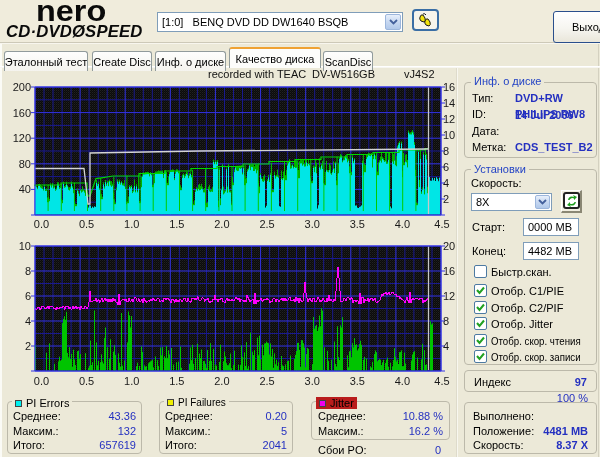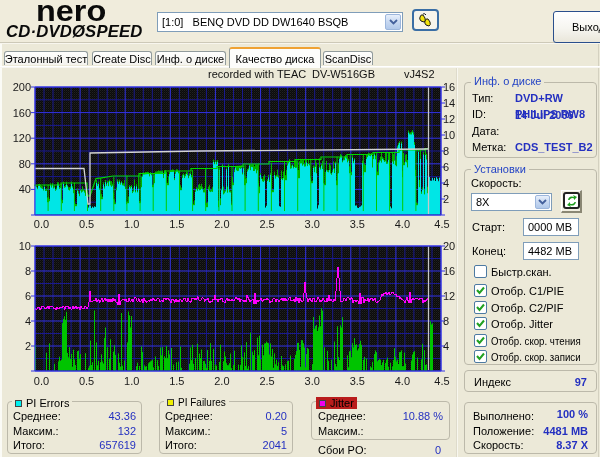--- a/index.html
+++ b/index.html
@@ -5,21 +5,21 @@
 #app{position:relative;width:600px;height:457px;background:#ece9d8;overflow:hidden;font-size:11px;color:#000}
 .abs{position:absolute}
 .gb{position:absolute;border:1px solid #bcb9aa;border-radius:4px;background:#ece9d8}
 .gt{position:absolute;top:-7px;left:7px;background:#ece9d8;padding:0 3px;font-size:11px;white-space:nowrap}
 .blue{color:#2430c0}
 .lab{position:absolute;font-size:11px;white-space:nowrap}
 .val{position:absolute;font-size:11px;color:#2430c0;white-space:nowrap;text-align:right}
 .tb{position:absolute;background:#fff;border:1px solid #7f9db9;font-size:11px;padding-left:4px;display:flex;align-items:center}
 .cb{position:absolute;width:13px;height:13px;background:#fff;border:1px solid #4d7aa2;border-radius:2px}
 .btn{position:absolute;border:1px solid #7a96b8;border-radius:3px;background:linear-gradient(#ffffff,#f6f5f0 55%,#e9e6da);display:flex;align-items:center;justify-content:center;font-size:11px}
-.tab{position:absolute;top:51px;height:14px;background:linear-gradient(#fefefd,#f4f3ee);border:1px solid #919b9c;border-bottom:none;border-radius:3px 3px 0 0;display:flex;align-items:center;justify-content:center;font-size:11px;white-space:nowrap;overflow:hidden}
+.tab{position:absolute;top:51px;height:20px;background:linear-gradient(#fefefd,#f4f3ee);border:1px solid #919b9c;border-bottom:none;border-radius:3px 3px 0 0;display:flex;align-items:center;justify-content:center;font-size:11px;white-space:nowrap;overflow:hidden}
 </style></head>
 <body>
 <div id="app">
 
 <div class="abs" style="left:0;top:0;width:600px;height:43px;background:#f0ecdc"></div>
 <div class="abs" style="left:0;top:42px;width:600px;height:1px;background:#cdc9b8"></div>
 <div class="abs" style="left:0;top:43px;width:600px;height:1px;background:#f8f6ee"></div>
 <div class="abs" style="left:36px;top:-3px;width:140px;height:26px;font-weight:bold;font-size:30px;color:#0a0a0a;transform:scaleX(1.08);transform-origin:left top;line-height:27px">nero</div>
 <div class="abs" style="left:6px;top:23px;width:160px;height:14px;font-weight:bold;font-style:italic;font-size:17px;color:#0a0a0a;transform:scaleX(0.98);transform-origin:left top;line-height:13px;letter-spacing:0.2px;top:25px!important">CD·DVDØSPEED</div>
 <div class="tb" style="left:157px;top:12px;width:246px;height:20px">
@@ -138,20 +138,21 @@
     <div class="val" style="left:165px;top:410.0px;width:122px">0.20</div>
     <div class="lab" style="left:165px;top:424.5px">Максим.:</div>
     <div class="val" style="left:165px;top:424.5px;width:122px">5</div>
     <div class="lab" style="left:165px;top:439.0px">Итого:</div>
     <div class="val" style="left:165px;top:439.0px;width:122px">2041</div>
     <div class="gb" style="left:311px;top:401px;width:139px;height:39px"></div>
     <div class="abs" style="left:316px;top:397px;background:#b91c1c;padding:0 3px;font-size:11px;white-space:nowrap"><span style="display:inline-block;width:7px;height:7px;background:#f000f0;border:1px solid #444;margin-right:4px"></span>Jitter</div>
     <div class="lab" style="left:318px;top:410px">Среднее:</div>
     <div class="val" style="left:318px;top:410px;width:125px">10.88 %</div>
     <div class="lab" style="left:318px;top:424.5px">Максим.:</div>
+    <div class="val" style="left:318px;top:424.5px;width:125px">16.2 %</div>
     <div class="lab" style="left:318px;top:443.5px">Сбои PO:</div>
     <div class="val" style="left:318px;top:443.5px;width:123px">0</div>
 
 <div class="gb" style="left:464px;top:82px;width:133px;height:76px"></div>
 <div class="gt abs" style="left:471px;top:75px;background:#ece9d8;padding:0 3px;color:#2343c5;position:absolute;font-size:11px">Инф. о диске</div>
 <div class="lab" style="left:472px;top:92px">Тип:</div>
     <div class="lab blue" style="left:515px;top:92px;font-weight:bold">DVD+RW</div>
 <div class="lab" style="left:472px;top:108px">ID:</div>
     <div class="lab blue" style="left:515px;top:108px;font-weight:bold">PHILIPS RW8</div>
 <div class="lab" style="left:472px;top:124.5px">Дата:</div>
@@ -212,18 +213,18 @@
         <path d="M2 5 L4.5 8 L9 2.5" fill="none" stroke="#21a121" stroke-width="2"></path>
       </svg>
     </div>
     <div class="lab" style="left:491px;top:351.0px;font-size:11px;transform:scaleX(0.88);transform-origin:left top">Отобр. скор. записи</div>
 
 <div class="gb" style="left:464px;top:370px;width:133px;height:22px"></div>
 <div class="lab" style="left:474px;top:375.5px">Индекс</div>
 <div class="val" style="left:474px;top:375.5px;width:113px;font-weight:bold">97</div>
 <div class="gb" style="left:464px;top:402px;width:133px;height:52px"></div>
 <div class="lab" style="left:473px;top:410px">Выполнено:</div>
-    <div class="val" style="left:473px;top:408px;width:115px;font-weight:bold">100 %</div>
+    <div class="val" style="left:473px;top:392px;width:115px;font-weight:normal">100 %</div>
 <div class="lab" style="left:473px;top:424.5px">Положение:</div>
     <div class="val" style="left:473px;top:424.5px;width:115px;font-weight:bold">4481 MB</div>
 <div class="lab" style="left:473px;top:439px">Скорость:</div>
     <div class="val" style="left:473px;top:439px;width:115px;font-weight:bold">8.37 X</div>
 
 </div>
 </body></html>

